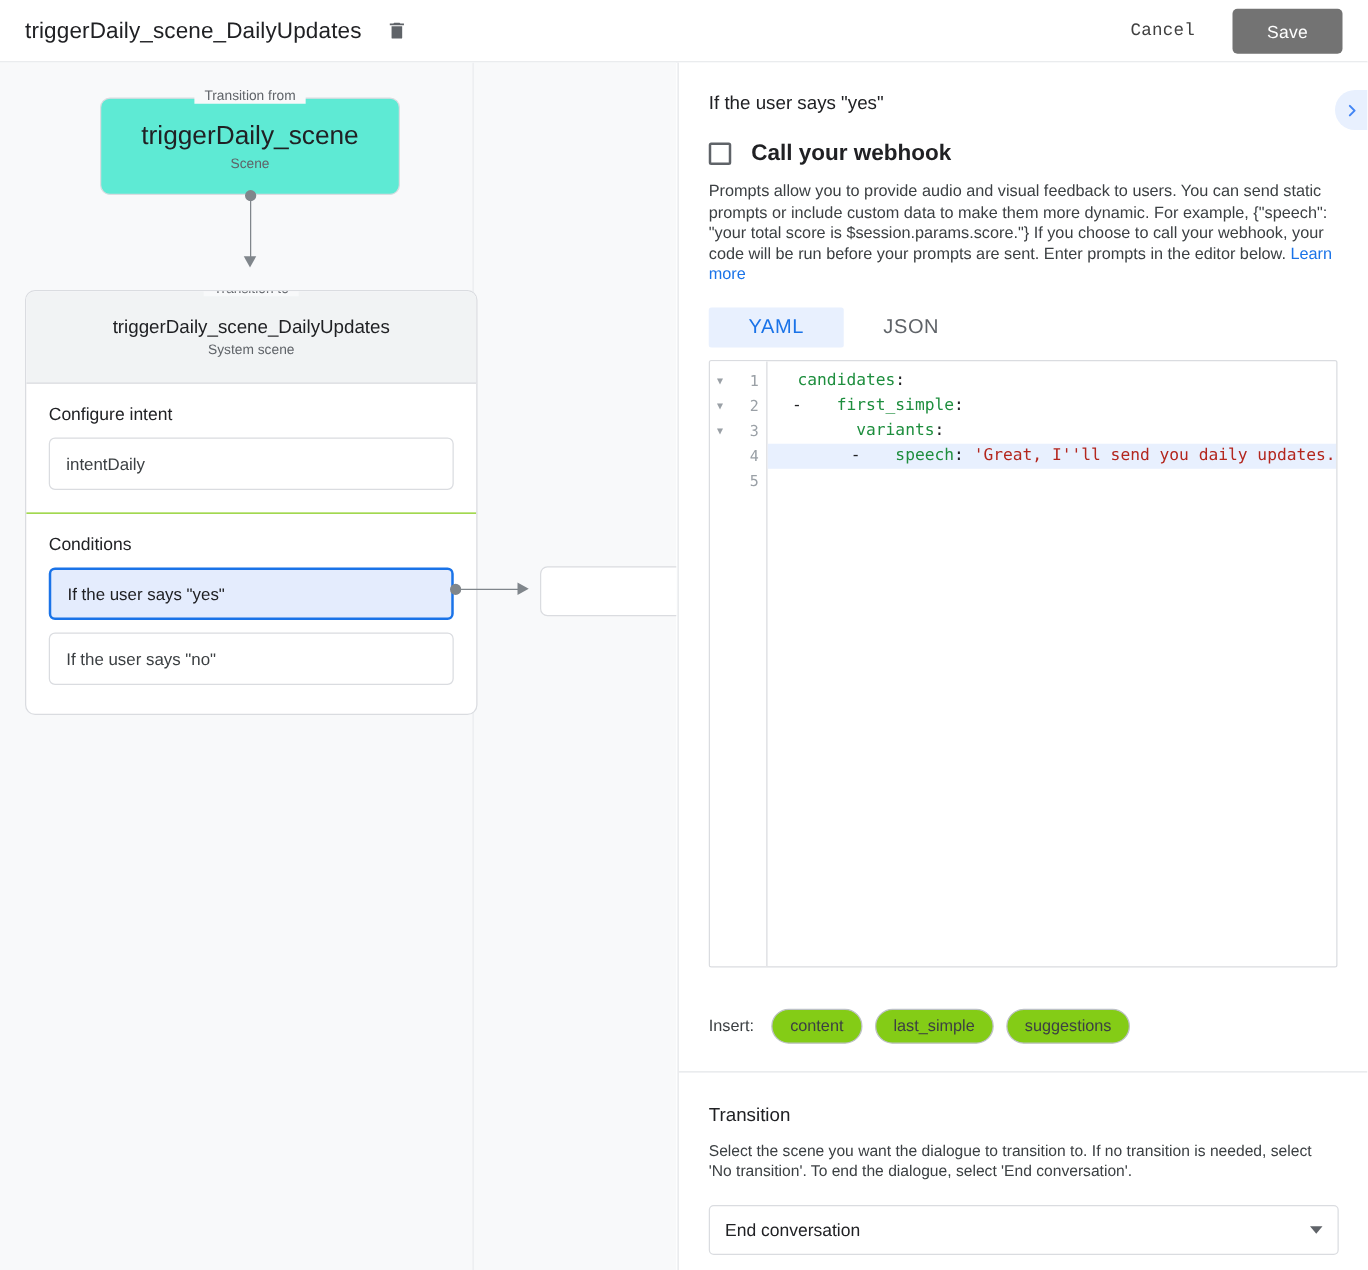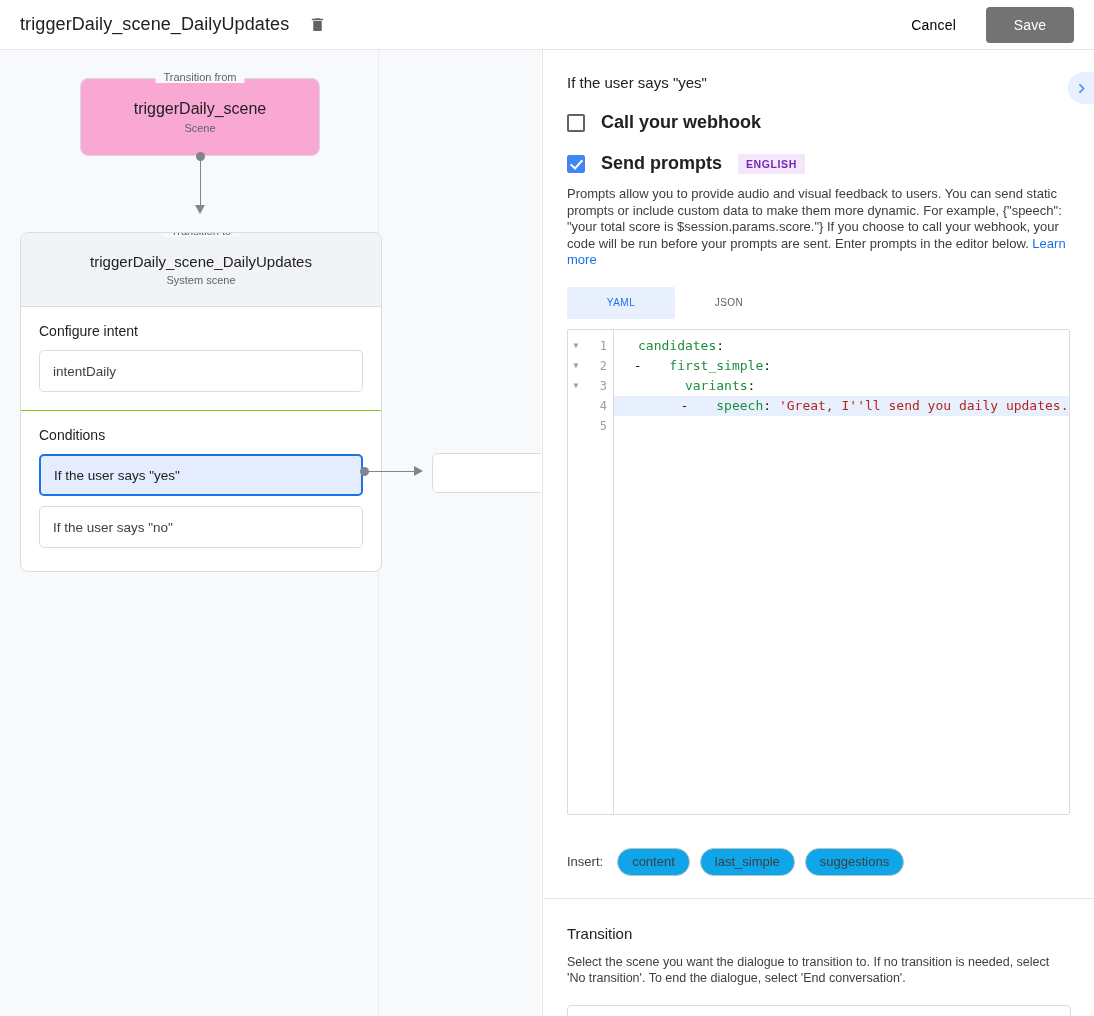--- a/index.html
+++ b/index.html
@@ -32,27 +32,27 @@
   }
   .trash-btn {
     margin-left: 15px;
     width: 26px; height: 26px;
     display: flex; align-items: center; justify-content: center;
     cursor: pointer;
     border-radius: 50%;
   }
   .topbar-spacer { flex: 1; }
   .cancel-btn {
-    color: #000000;
+    color: #404040;
     font-size: 14px;
     font-weight: 500;
     padding: 8px 10px;
     cursor: pointer;
     background: none; border: none;
-    font-family: Liberation Sans, sans-serif;
+    font-family: Liberation Mono, monospace;
     letter-spacing: .2px;
   }
   .save-btn {
     margin-left: 20px;
     margin-right: 20px;
     background: #737373;
     color: #fff;
     border: none;
     border-radius: 4px;
     height: 36px;
@@ -70,42 +70,42 @@
     top: 50px; left: 0;
     width: 541px; height: 966px;
     background: #f8f9fa;
     overflow: hidden;
   }
 
   .fieldset {
     position: absolute;
     border: 1px solid #dadce0;
     border-radius: 8px;
-    background: #f9a8d4;
+    background: #5eead4;
   }
   .fieldset-legend {
     position: absolute;
     top: -8px;
     left: 50%;
     transform: translateX(-50%);
     background: #f8f9fa;
     padding: 0 8px;
     font-size: 11px;
     color: #5f6368;
     white-space: nowrap;
   }
 
   
   #node-from {
     left: 80px; top: 28px;
     width: 240px; height: 78px;
     display: flex; flex-direction: column;
     align-items: center; justify-content: center;
   }
-  .node-title { font-size: 16px; color: #202124; }
+  .node-title { font-size: 21px; color: #202124; }
   .node-sub { font-size: 11px; color: #5f6368; margin-top: 4px; }
 
   
   .conn-dot {
     position: absolute;
     width: 9px; height: 9px;
     border-radius: 50%;
     background: #80868b;
   }
   #dot-from { left: 196px; top: 102px; }
@@ -277,21 +277,21 @@
     margin-bottom: 18px;
     max-width: 512px;
   }
   .help-text a { color: #1a73e8; text-decoration: none; cursor: pointer; }
 
   .tabs { display: flex; margin-bottom: 10px; }
   .tab {
     min-width: 108px;
     height: 32px;
     display: flex; align-items: center; justify-content: center;
-    font-size: 10px;
+    font-size: 16px;
     font-weight: 500;
     letter-spacing: .5px;
     color: #5f6368;
     cursor: pointer;
     border-radius: 2px;
   }
   .tab.active { background: #e8f0fe; color: #1a73e8; }
 
   
   .editor {
@@ -357,21 +357,21 @@
   .chip {
     border: 1px solid #bdc1c6;
     border-radius: 14px;
     height: 28px;
     padding: 0 14px;
     display: flex; align-items: center;
     font-size: 13px;
     color: #3c4043;
     margin-right: 10px;
     cursor: pointer;
-    background: #0ea5e9;
+    background: #84cc16;
   }
 
   .divider {
     height: 1px;
     background: #e4e6e9;
     margin: 0 -24px;
   }
 
   .transition-section { padding-top: 26px; }
   .transition-title { font-size: 15px; color: #202124; margin-bottom: 12px; }
@@ -466,25 +466,20 @@
       </svg>
     </div>
 
     <div class="panel-heading">If the user says "yes"</div>
 
     <div class="check-row">
       <div class="cb"></div>
       <div class="check-label">Call your webhook</div>
     </div>
 
-    <div class="check-row">
-      <div class="cb checked"></div>
-      <div class="check-label">Send prompts</div>
-      <div class="lang-badge">ENGLISH</div>
-    </div>
 
     <div class="help-text"><span>Prompts allow you to provide audio and visual feedback to users. You can send static prompts or include custom data to make them more dynamic. For example, {"speech": "your total score is $session.params.score."} If you choose to call your webhook, your code will be run before your prompts are sent. Enter prompts in the editor below. </span><a>Learn more</a></div>
 
     <div class="tabs">
       <div class="tab active">YAML</div>
       <div class="tab">JSON</div>
     </div>
 
     <div class="editor">
       <div class="gutter" id="editor-gutter">

